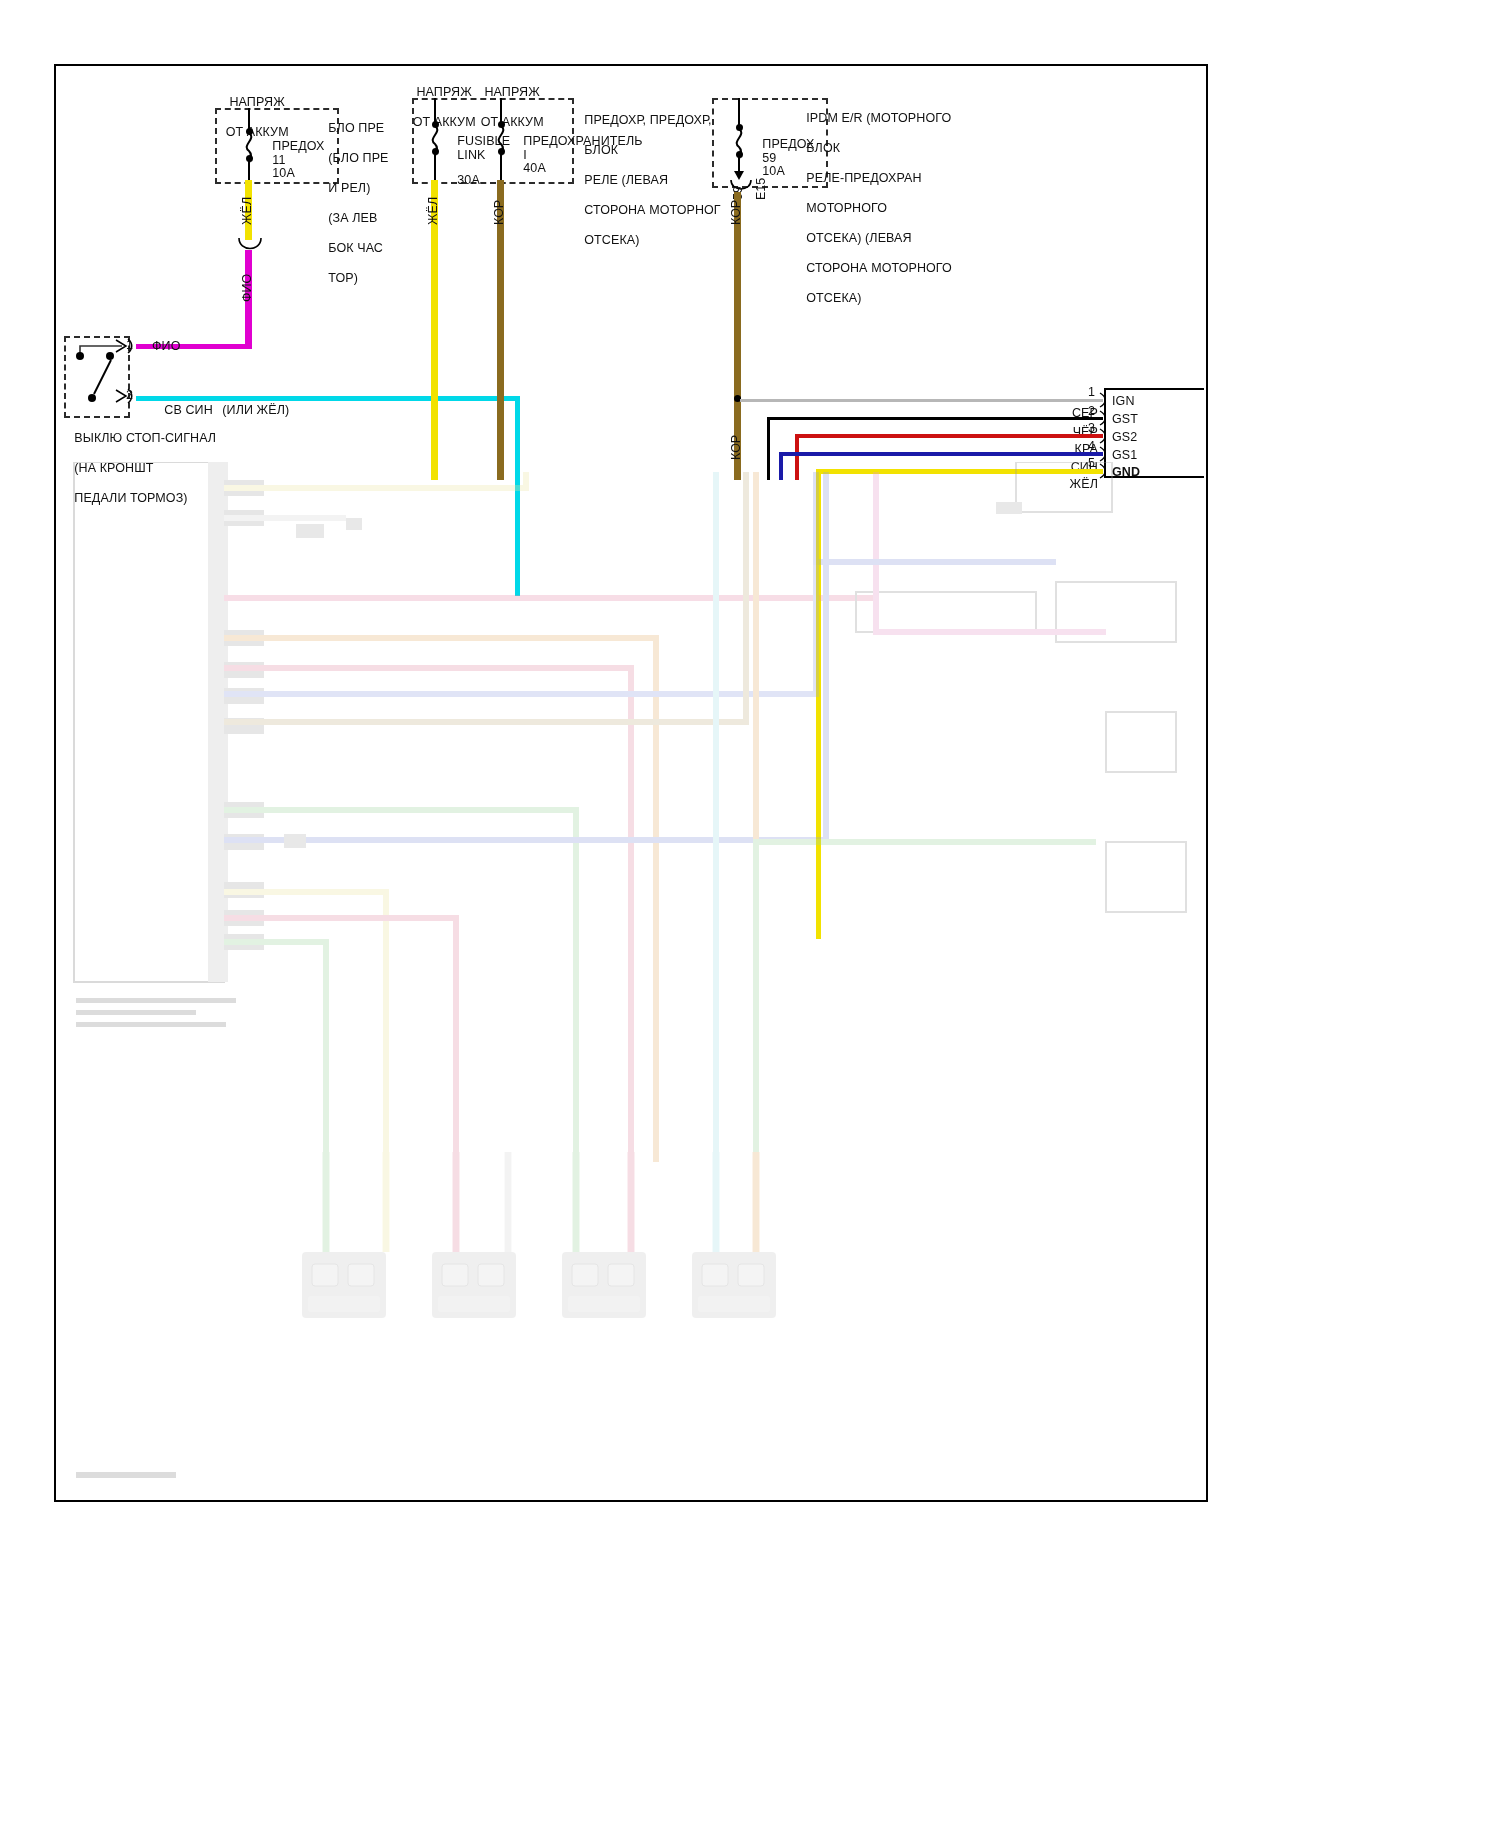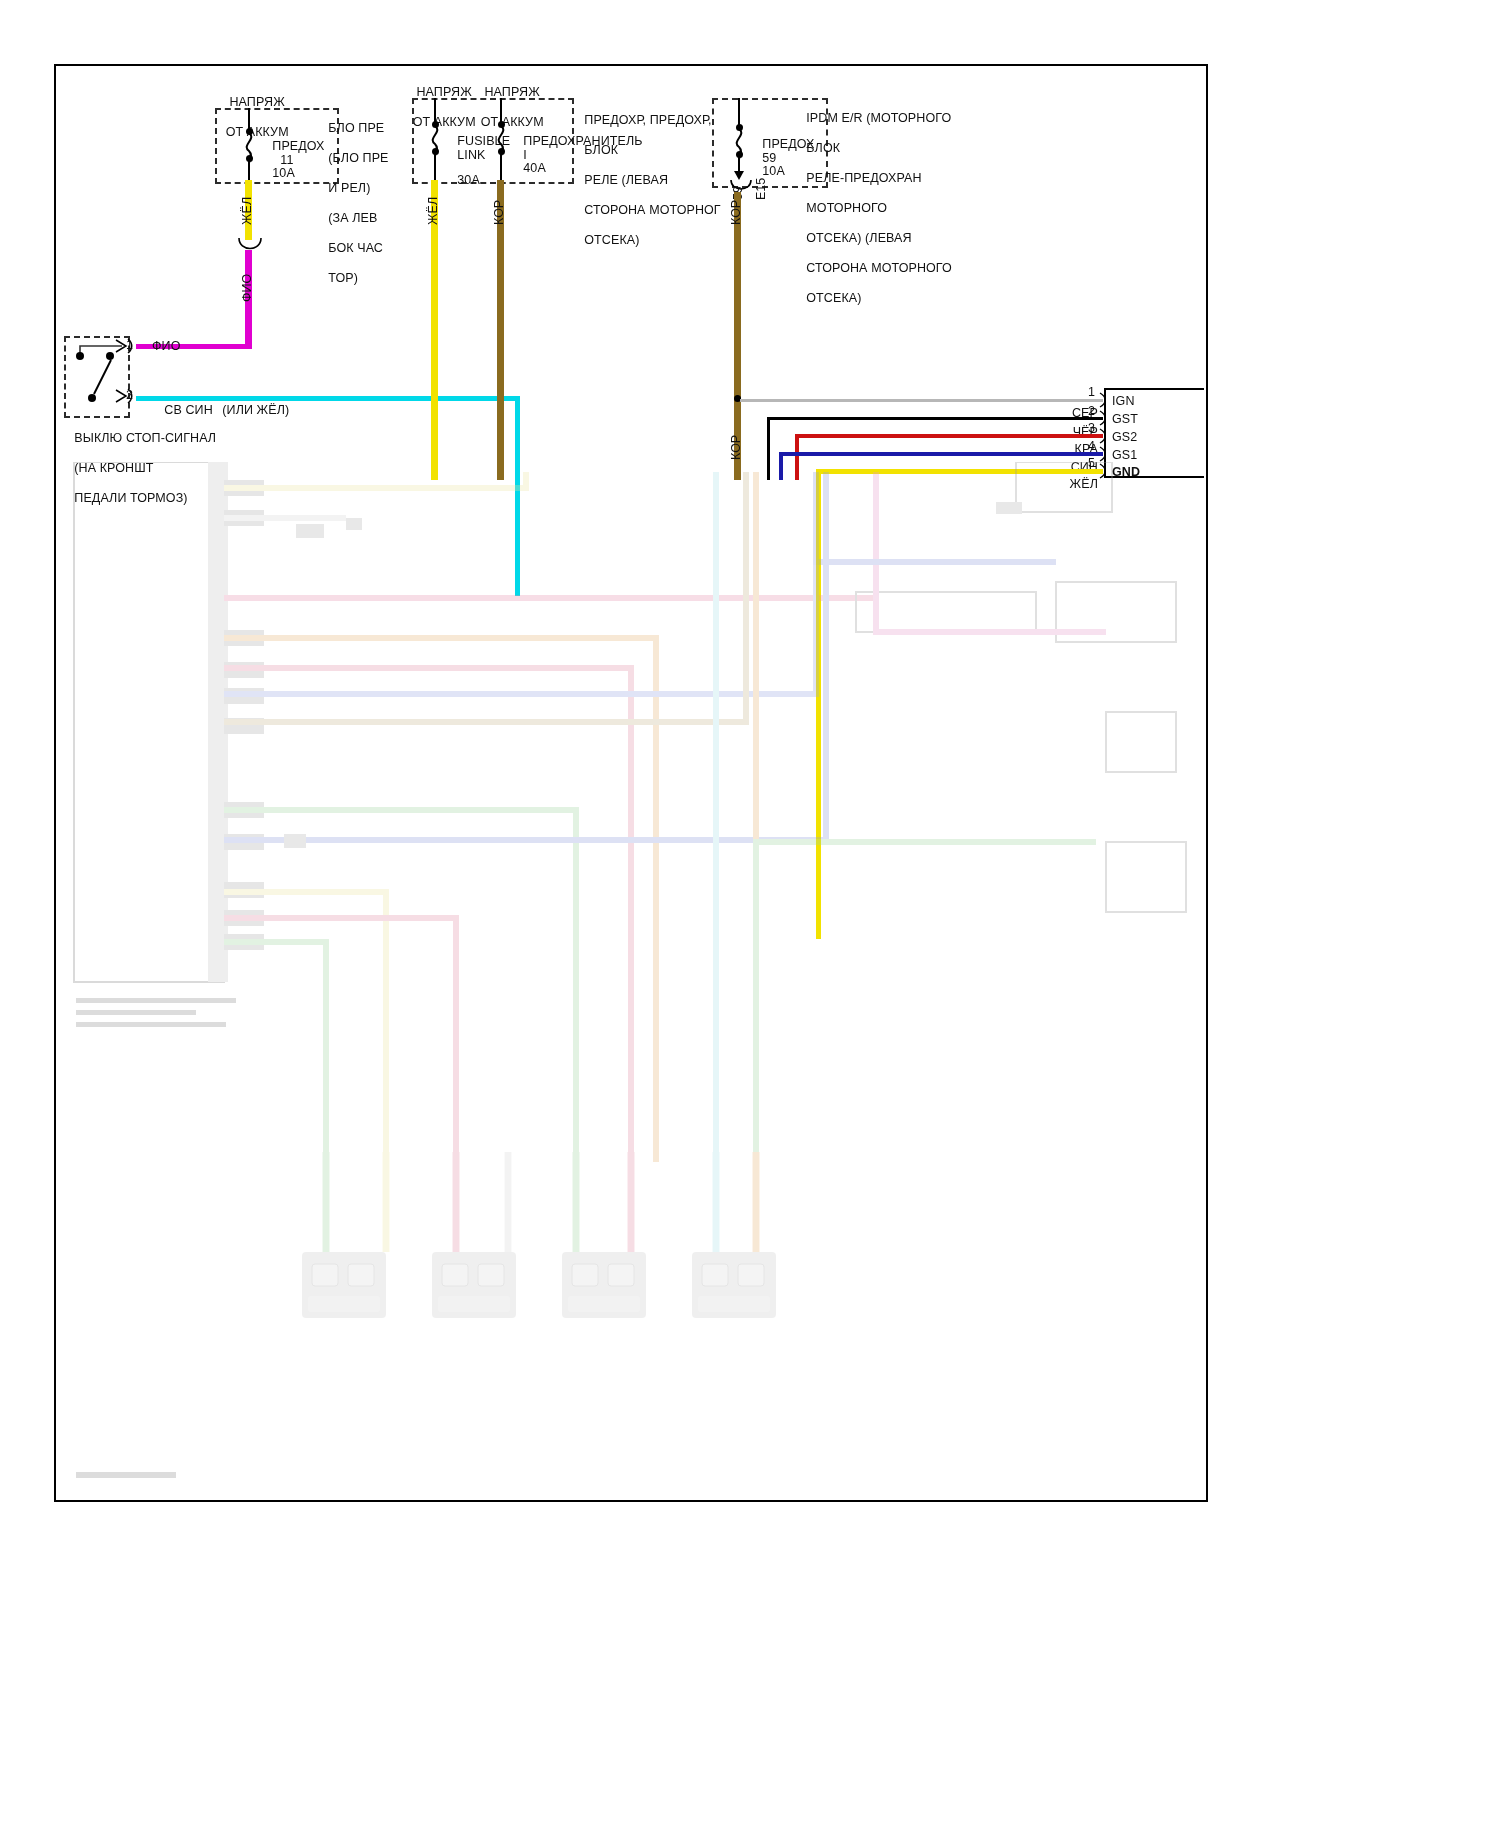--- a/index.html
+++ b/index.html
@@ -57,21 +57,21 @@
   <div class="dot" style="left:246px;top:128px;"></div>
   <svg class="squig" style="left:243px;top:133px;" viewBox="0 0 16 30">
     <path d="M6 0 C14 6, -2 12, 6 18 C10 22, 7 26, 6 30" stroke="#000" stroke-width="2" fill="none"></path>
   </svg>
   <div class="dot" style="left:246px;top:155px;"></div>
   <div class="wire blk" style="left:248px;top:160px;width:2px;height:21px;"></div>
 
   <div class="lbl" style="left:258px;top:124px;">
     <span>ПРЕДОХ</span>
   </div>
-  <div class="lbl" style="left:266px;top:138px;">
+  <div class="lbl" style="left:258px;top:138px;">
     <span>11</span>
   </div>
   <div class="lbl" style="left:258px;top:151px;">
     <span>10A</span>
   </div>
 
   <div class="lbl" style="left:314px;top:106px;width:70px;">
     <span>БЛО ПРЕ</span><br>
     <span>(БЛО ПРЕ</span><br>
     <span>И РЕЛ)</span><br>

